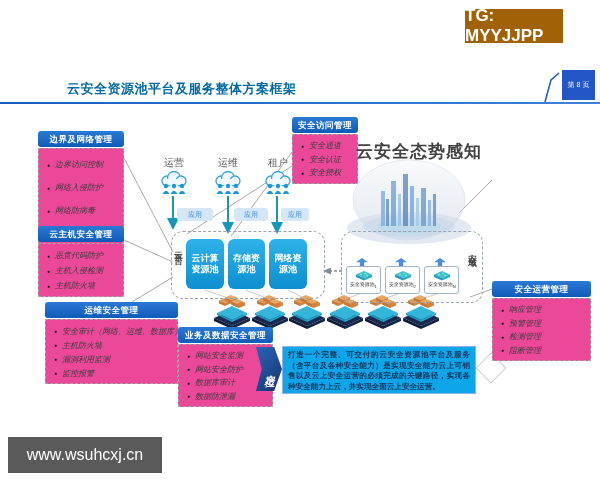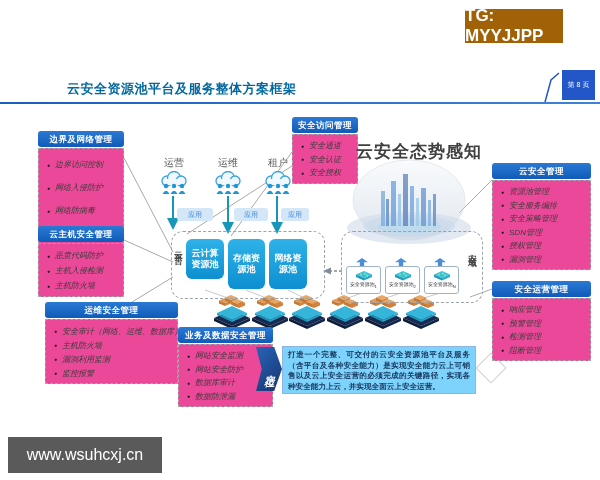--- a/index.html
+++ b/index.html
@@ -37,39 +37,39 @@
   .app-chip{z-index:3;background:#d3e7f8;color:#4a90d9;font-size:7px;border-radius:3px;
     text-align:center;line-height:13px;height:13px;}
   
   .zone{border:1.5px dashed #9aa3ad;border-radius:12px;z-index:2;}
   #zone-cloud{left:171px;top:231px;width:152px;height:66px;}
   #zone-security{left:341px;top:231px;width:140px;height:70px;}
   .zone-vlabel{font-size:8.5px;font-weight:bold;color:#444;writing-mode:vertical-rl;letter-spacing:2px;z-index:3;}
   .pool{z-index:3;background:linear-gradient(180deg,#2eb2e8,#0d8fd0);border-radius:6px;color:#fff;
     font-weight:bold;font-size:9px;display:flex;align-items:center;justify-content:center;text-align:center;
     line-height:11px;padding:2px;box-sizing:border-box;}
-  #pool-compute{left:186px;top:239px;width:38px;height:40px;}
+  #pool-compute{left:186px;top:239px;width:38px;height:50px;}
   #pool-storage{left:228px;top:239px;width:37px;height:50px;}
   #pool-network{left:269px;top:239px;width:38px;height:50px;}
   .mgmt-platform{left:348px;top:236px;width:112px;height:21px;border:1.5px solid #2e75c8;border-radius:7px;
     background:#fff;color:#1a63c8;font-weight:bold;font-size:11px;display:flex;align-items:center;
     justify-content:center;letter-spacing:1px;z-index:3;}
   .up-arrow{width:12px;height:9px;background:#4a8fd8;z-index:3;
     clip-path:polygon(50% 0,100% 48%,68% 48%,68% 100%,32% 100%,32% 48%,0 48%);}
   .mini-pool{top:266px;width:33px;height:26px;border:1px solid #9fb2c8;border-radius:3px;background:#fff;
     z-index:3;display:flex;flex-direction:column;align-items:center;justify-content:center;}
   .mini-pool .mini-label{font-size:6px;transform:scale(.82);color:#333;white-space:nowrap;line-height:6px;}
   .mini-pool sub{font-size:5px;}
   .situation-title{left:356px;top:140px;font-size:17px;font-weight:bold;color:#404040;letter-spacing:1px;z-index:3;}
   
   .pos-banner{left:256px;top:347px;width:26px;height:44px;z-index:3;
     background:linear-gradient(135deg,#2a63b8,#15356e);color:#fff;font-weight:bold;font-style:italic;
     font-size:10px;writing-mode:vertical-rl;display:flex;align-items:center;justify-content:center;
     letter-spacing:2px;clip-path:polygon(0 0,70% 0,100% 50%,70% 100%,0 100%,22% 50%);}
-  .pos-text{left:282px;top:346px;width:194px;height:48px;border:1px solid #8db4e2;background:#7dd3fc;
+  .pos-text{left:282px;top:346px;width:194px;height:48px;border:1px solid #8db4e2;background:#0ea5e9;
     box-sizing:border-box;padding:3px 5px;font-size:7.6px;font-weight:600;color:#17375e;
     line-height:10.5px;text-align:justify;z-index:3;}
   .deco-diamond{left:480px;top:357px;width:20px;height:20px;border:1px solid #ccc;transform:rotate(45deg);z-index:2;}
 </style>
 </head>
 <body>
 
 <div id="stage">
 
   <svg class="abs" style="left:0;top:0;z-index:1;" width="600" height="480" viewBox="0 0 600 480">
@@ -246,33 +246,20 @@
     <div class="panel-body lh135">
         <ul>
       <li>网站安全监测</li>
       <li>网站安全防护</li>
       <li>数据库审计</li>
       <li>数据防泄漏</li>
     </ul>
       </div>
   </div>
 
-  <div class="abs panel" id="panel-cloud-sec">
-    <div class="panel-header">云安全管理</div>
-    <div class="panel-body lh135">
-        <ul>
-      <li>资源池管理</li>
-      <li>安全服务编排</li>
-      <li>安全策略管理</li>
-      <li>SDN管理</li>
-      <li>授权管理</li>
-      <li>漏洞管理</li>
-    </ul>
-      </div>
-  </div>
 
   <div class="abs panel" id="panel-sec-ops">
     <div class="panel-header">安全运营管理</div>
     <div class="panel-body lh135">
         <ul>
       <li>响应管理</li>
       <li>预警管理</li>
       <li>检测管理</li>
       <li>阻断管理</li>
     </ul>

